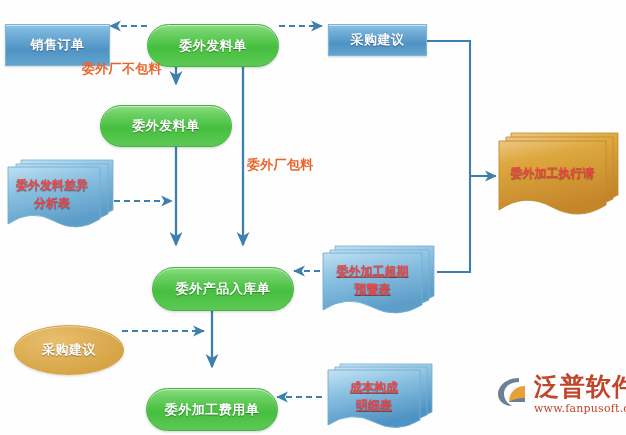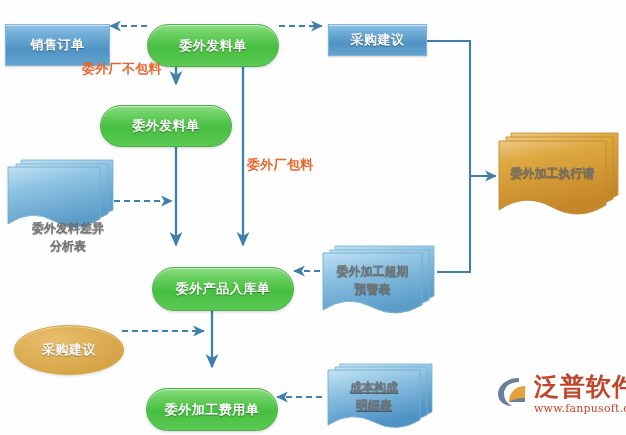--- a/index.html
+++ b/index.html
@@ -50,21 +50,21 @@
     box-shadow:inset 0 1px 0 rgba(255,255,255,.45),0 1px 3px rgba(0,0,0,.16);
   }
   
   .doc{
     position:absolute;
   }
   .doc .label{
     position:absolute;
     display:flex;flex-direction:column;
     align-items:center;justify-content:center;
-    color:#737373;font-weight:700;font-size:12px;
+    color:#ef4444;font-weight:700;font-size:12px;
     text-shadow:0 1px 1px rgba(0,0,0,.4);
     line-height:1.5;
     z-index:6;
     box-sizing:border-box;
     padding:0 6px;
   }
   .doc svg{position:absolute;left:0;top:0;overflow:visible;}
 
   
   .conn{position:absolute;left:0;top:0;width:626px;height:435px;pointer-events:none;}
@@ -155,21 +155,21 @@
           <stop offset="40%" stop-color="#8cc2e2"></stop>
           <stop offset="100%" stop-color="#5d9ec9"></stop>
         </linearGradient>
       </defs>
 
       <path d="M16,2 h92 v50 q-23,14 -46,2 q-23,-12 -46,2 z" fill="url(#bg1)" stroke="#74aed2" stroke-width="0.8"></path>
       <path d="M11,6 h92 v50 q-23,14 -46,2 q-23,-12 -46,2 z" fill="url(#bg1)" stroke="#74aed2" stroke-width="0.8"></path>
 
       <path d="M3,9 h92 v52 q-23,15 -46,2 q-23,-13 -46,3 z" fill="url(#bg1)" stroke="#74aed2" stroke-width="0.9"></path>
     </svg>
-    <div class="label" style="left:17px;top:14px;width:92px;height:44px;margin-top:43px;">
+    <div class="label" style="left:1px;top:14px;width:92px;height:44px;">
       <span>委外发料差异</span>
       <span>分析表</span>
     </div>
   </div>
 
   <div class="doc" style="left:496px;top:131px;width:126px;height:92px;">
     <svg width="126" height="92" viewBox="0 0 126 92" xmlns="http://www.w3.org/2000/svg">
       <defs>
         <linearGradient id="og1" x1="0" y1="0" x2="0.3" y2="1">
           <stop offset="0%" stop-color="#eec784"></stop>
@@ -192,21 +192,21 @@
         <linearGradient id="bg2" x1="0" y1="0" x2="0.35" y2="1">
           <stop offset="0%" stop-color="#bfe0f2"></stop>
           <stop offset="40%" stop-color="#8cc2e2"></stop>
           <stop offset="100%" stop-color="#5d9ec9"></stop>
         </linearGradient>
       </defs>
       <path d="M15,2 h99 v50 q-25,14 -50,2 q-25,-12 -49,2 z" fill="url(#bg2)" stroke="#74aed2" stroke-width="0.8"></path>
       <path d="M10,6 h99 v50 q-25,14 -50,2 q-25,-12 -49,2 z" fill="url(#bg2)" stroke="#74aed2" stroke-width="0.8"></path>
       <path d="M3,9 h99 v52 q-25,15 -50,2 q-25,-13 -49,3 z" fill="url(#bg2)" stroke="#74aed2" stroke-width="0.9"></path>
     </svg>
-    <div class="label" style="left:3px;top:14px;width:99px;height:44px;">
+    <div class="label" style="left:3px;top:14px;width:99px;height:44px;text-decoration:underline;">
       <span>委外加工超期</span>
       <span>预警表</span>
     </div>
   </div>
 
   <div class="doc" style="left:325px;top:362px;width:112px;height:73px;">
     <svg width="112" height="73" viewBox="0 0 112 73" xmlns="http://www.w3.org/2000/svg">
       <defs>
         <linearGradient id="bg3" x1="0" y1="0" x2="0.35" y2="1">
           <stop offset="0%" stop-color="#c6e3f4"></stop>

